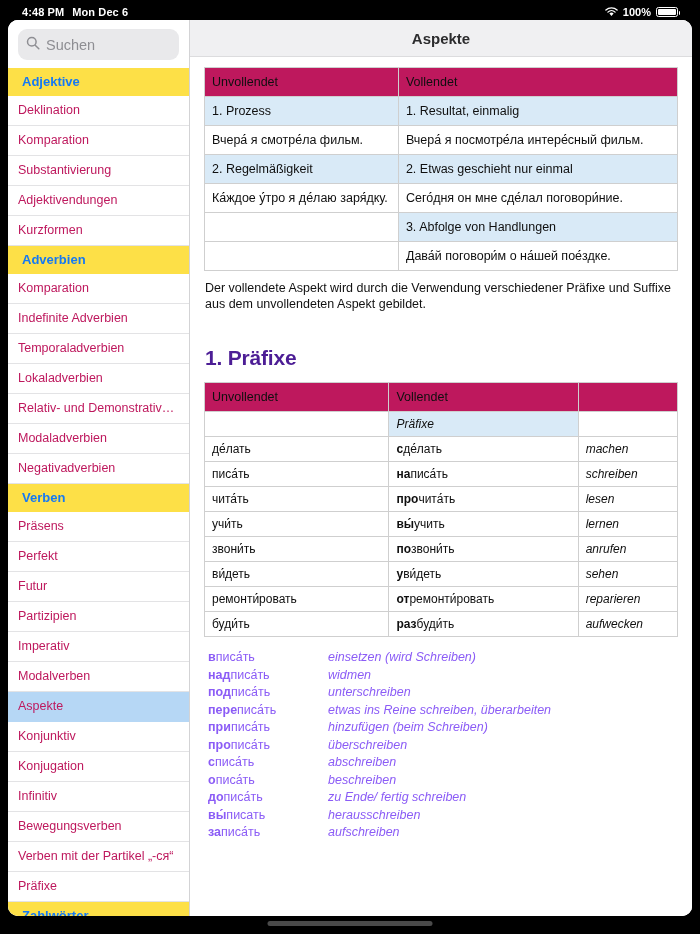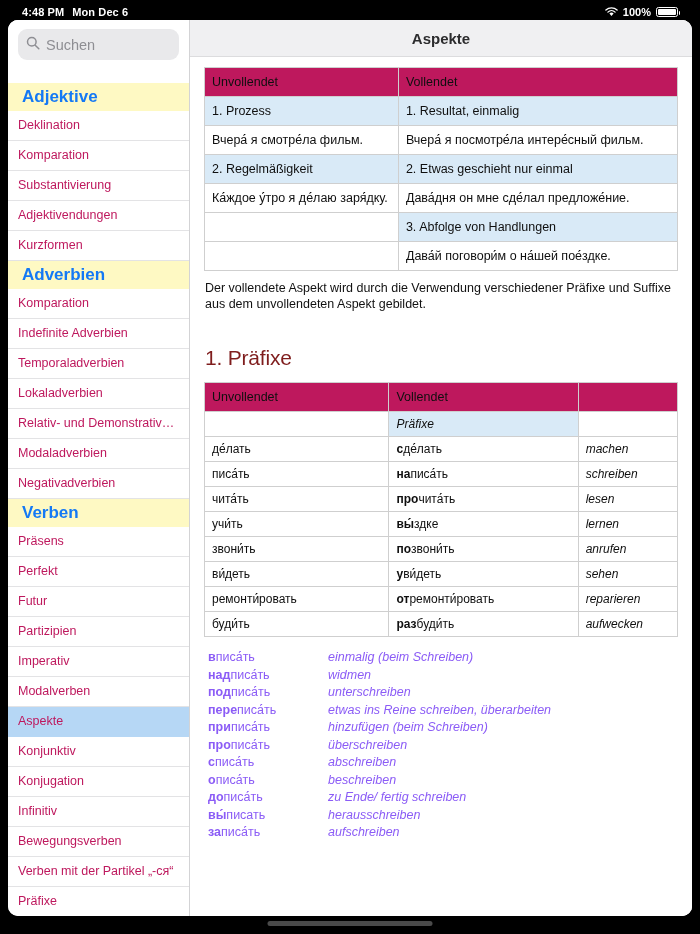--- a/index.html
+++ b/index.html
@@ -37,31 +37,31 @@
     background: #fff; border-radius: 10px; overflow: hidden;
     display: flex;
   }
 
   
   .sidebar {
     width: 182px; flex: 0 0 182px; background: #fff;
     border-right: 1px solid #d3d3d5;
     display: flex; flex-direction: column; overflow: hidden;
   }
-  .search-wrap { padding: 9px 10px 23px 10px; background: #fff; }
+  .search-wrap { padding: 9px 10px 8px 10px; background: #fff; }
   .search-field {
     height: 31px; background: #e9e9eb; border-radius: 9px;
     display: flex; align-items: center; padding: 0 8px; gap: 6px;
   }
   .search-field svg { flex: 0 0 auto; }
   .search-ph { color: #8e8e93; font-size: 14.5px; }
   .sb-list { flex: 1; overflow: hidden; }
   .sec-head {
-    background: #fef9c3; color: #1479f5; font-weight: bold;
-    font-size: 17px; padding: 6px 10px 6px 14px; line-height: 16px;
+    background: #fde047; color: #1479f5; font-weight: bold;
+    font-size: 13px; padding: 6px 10px 6px 14px; line-height: 16px;
   }
   .sb-item {
     font-size: 12.5px; color: #be185d; padding: 7px 8px 7px 10px;
     border-bottom: 1px solid #e3e3e5; line-height: 15px;
     white-space: nowrap; overflow: hidden; text-overflow: ellipsis;
   }
   .sb-item.selected { background: #b6d7f5; border-bottom-color: #b6d7f5;}
 
   
   .content { flex: 1; display: flex; flex-direction: column; min-width: 0; background: #fff;}
@@ -79,21 +79,21 @@
     border: 1px solid #cfcfcf; padding: 6px 7px;
     font-size: 12.5px; color: #0f0f0f; vertical-align: middle; line-height: 16px;
     text-align: left; font-weight: normal;
   }
   .hdr { background: #be185d; font-weight: bold; font-size: 13px; padding-top: 7px; padding-bottom: 7px;}
   .sub { background: #d9eaf7; font-weight: bold; }
   .sub-it { background: #d9eaf7; font-weight: bold; font-style: italic; }
   .blank { background: #fff; }
 
   .para { font-size: 12.5px; line-height: 16px; color: #111; margin: 9px 0 0 1px; }
-  .h1 { font-size: 21px; font-weight: normal; color: #7f1d1d; margin: 34px 0 12px 1px; letter-spacing: -.2px;}
+  .h1 { font-size: 21px; font-weight: bold; color: #4c1d95; margin: 34px 0 12px 1px; letter-spacing: -.2px;}
 
   table.gt2 td { font-size: 12px; padding: 4px 7px; }
   table.gt2 td b { font-weight: bold; }
   .it { font-style: italic; }
 
   .vlist { margin: 12px 0 0 4px; }
   .vrow { display: flex; font-size: 12.5px; line-height: 17.5px; color: #8b5cf6; }
   .vrow .vsrc { width: 120px; flex: 0 0 120px; }
   .vrow .vsrc b { font-weight: bold; }
   .vrow .vde { font-style: italic; }
@@ -200,21 +200,21 @@
               <tr>
                 <td class="blank">Вчера́ я смотре́ла фильм.</td>
                 <td class="blank">Вчера́ я посмотре́ла интере́сный фильм.</td>
               </tr>
               <tr>
                 <td class="sub">2. Regelmäßigkeit</td>
                 <td class="sub">2. Etwas geschieht nur einmal</td>
               </tr>
               <tr>
                 <td class="blank">Ка́ждое у́тро я де́лаю заря́дку.</td>
-                <td class="blank">Дава́дня он мне сде́лал предложе́ние.</td>
+                <td class="blank">Сего́дня он мне сде́лал поговори́ние.</td>
               </tr>
               <tr>
                 <td class="blank">&nbsp;</td>
                 <td class="sub">3. Abfolge von Handlungen</td>
               </tr>
               <tr>
                 <td class="blank">&nbsp;</td>
                 <td class="blank">Дава́й поговори́м о на́шей пое́здке.</td>
               </tr>
             </tbody>
@@ -251,21 +251,21 @@
                 <td><b>на</b><span>писа́ть</span></td>
                 <td class="it">schreiben</td>
               </tr>
               <tr>
                 <td>чита́ть</td>
                 <td><b>про</b><span>чита́ть</span></td>
                 <td class="it">lesen</td>
               </tr>
               <tr>
                 <td>учи́ть</td>
-                <td><b>вы́</b><span>здке</span></td>
+                <td><b>вы́</b><span>учить</span></td>
                 <td class="it">lernen</td>
               </tr>
               <tr>
                 <td>звони́ть</td>
                 <td><b>по</b><span>звони́ть</span></td>
                 <td class="it">anrufen</td>
               </tr>
               <tr>
                 <td>ви́деть</td>
                 <td><b>у</b><span>ви́деть</span></td>
@@ -280,21 +280,21 @@
                 <td>буди́ть</td>
                 <td><b>раз</b><span>буди́ть</span></td>
                 <td class="it">aufwecken</td>
               </tr>
             </tbody>
         </table>
 
         <div class="vlist">
             <div class="vrow">
               <div class="vsrc"><b>в</b><span>писа́ть</span></div>
-              <div class="vde">einmalig (beim Schreiben)</div>
+              <div class="vde">einsetzen (wird Schreiben)</div>
             </div>
             <div class="vrow">
               <div class="vsrc"><b>над</b><span>писа́ть</span></div>
               <div class="vde">widmen</div>
             </div>
             <div class="vrow">
               <div class="vsrc"><b>под</b><span>писа́ть</span></div>
               <div class="vde">unterschreiben</div>
             </div>
             <div class="vrow">

